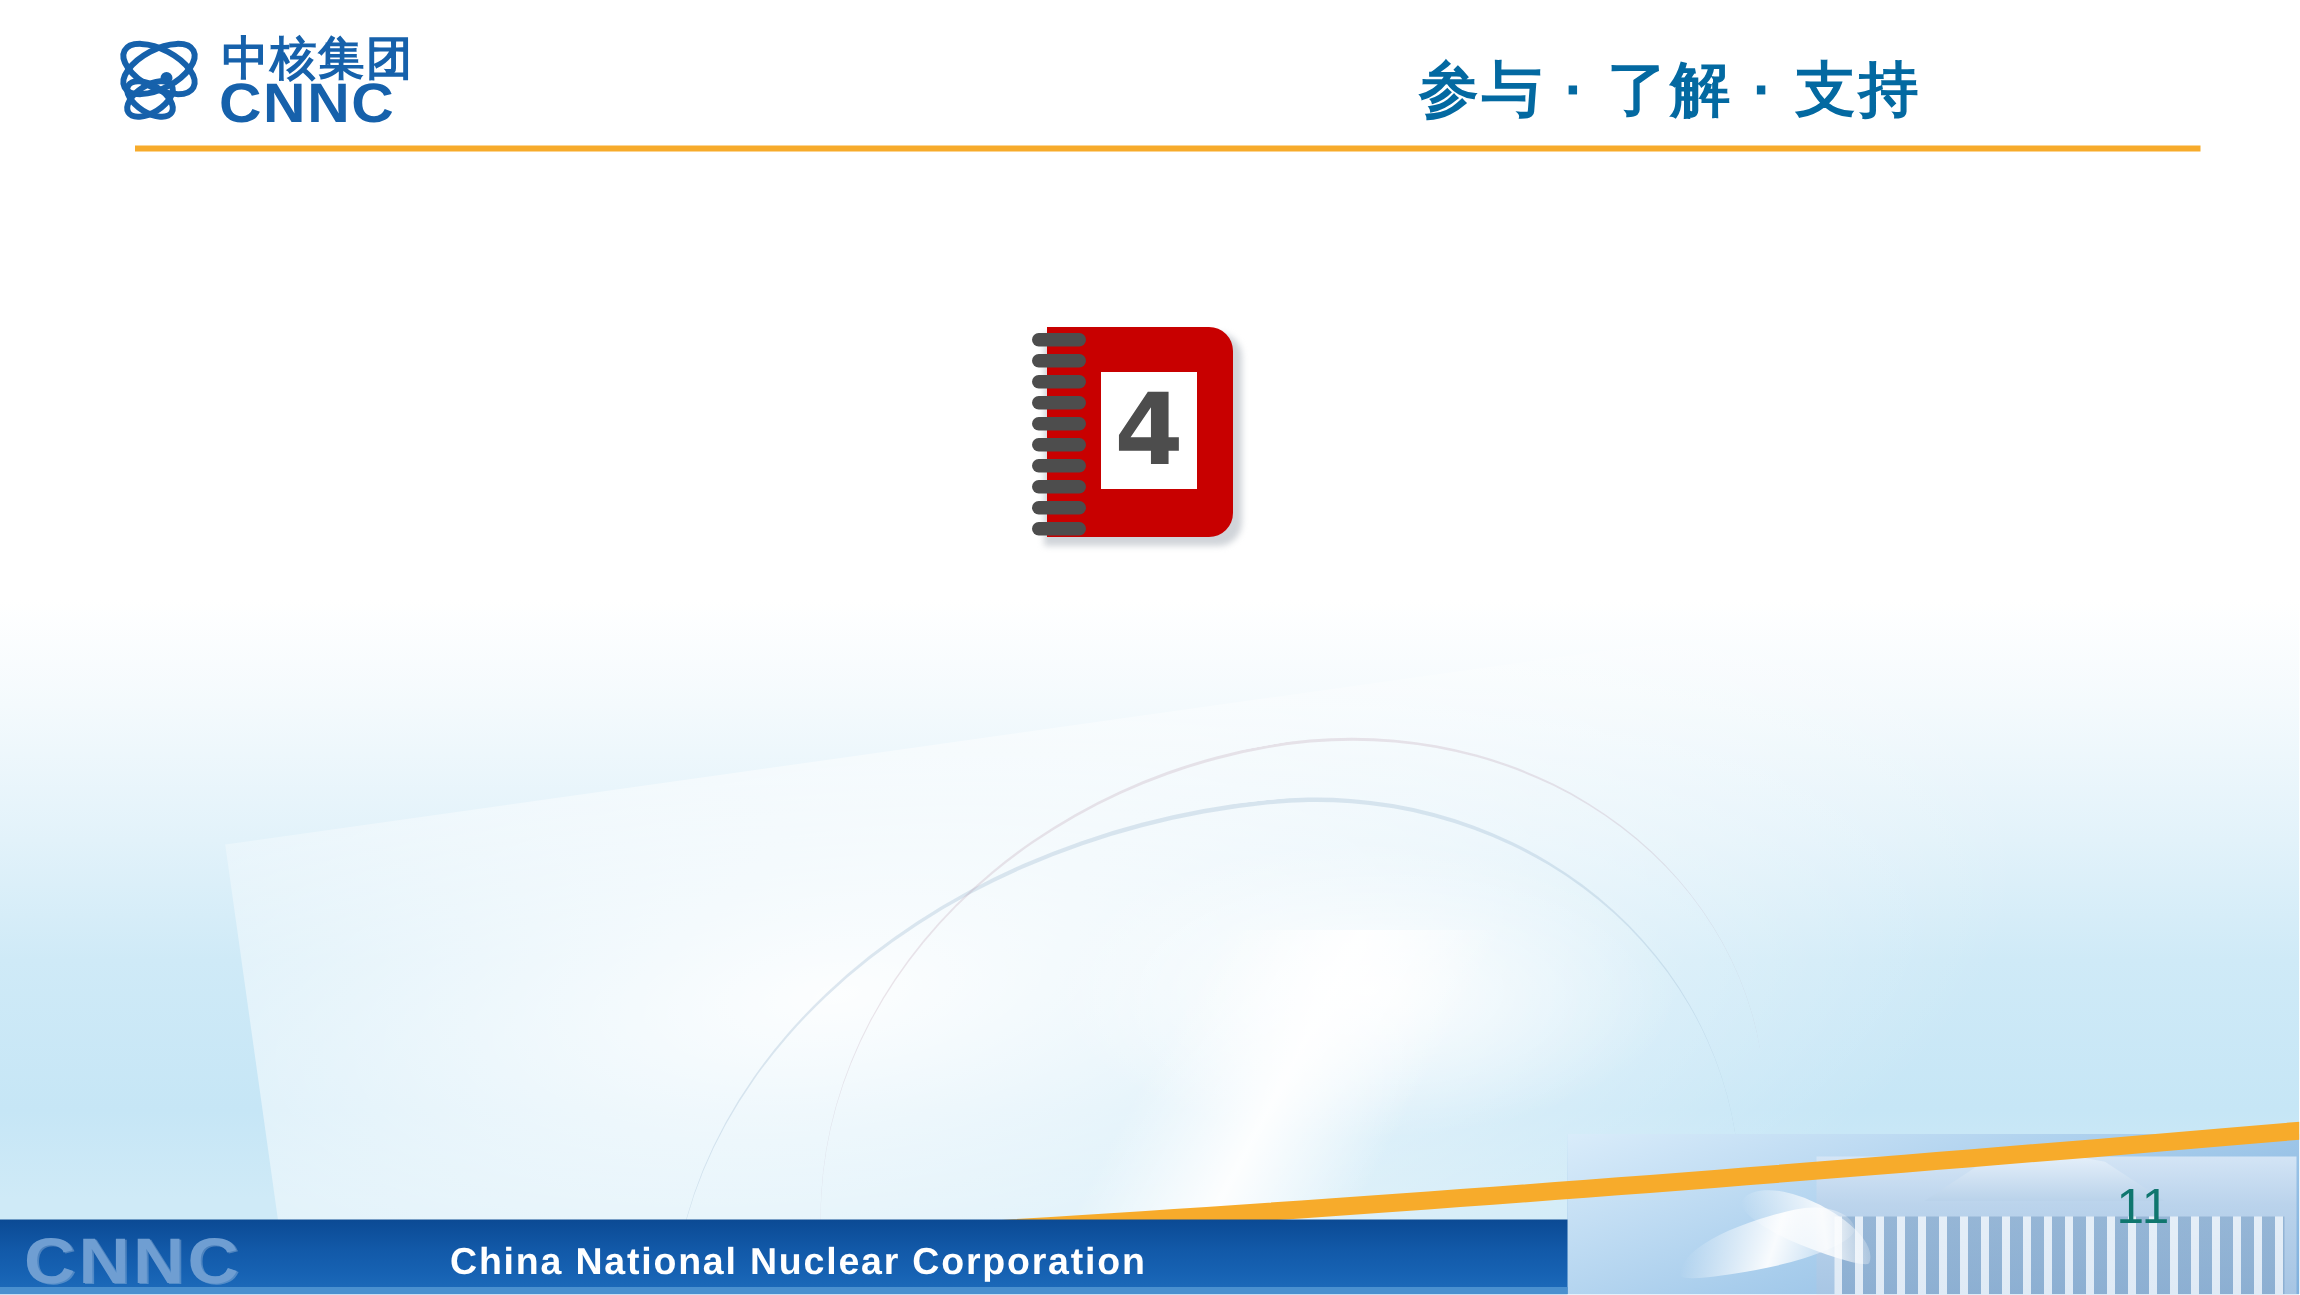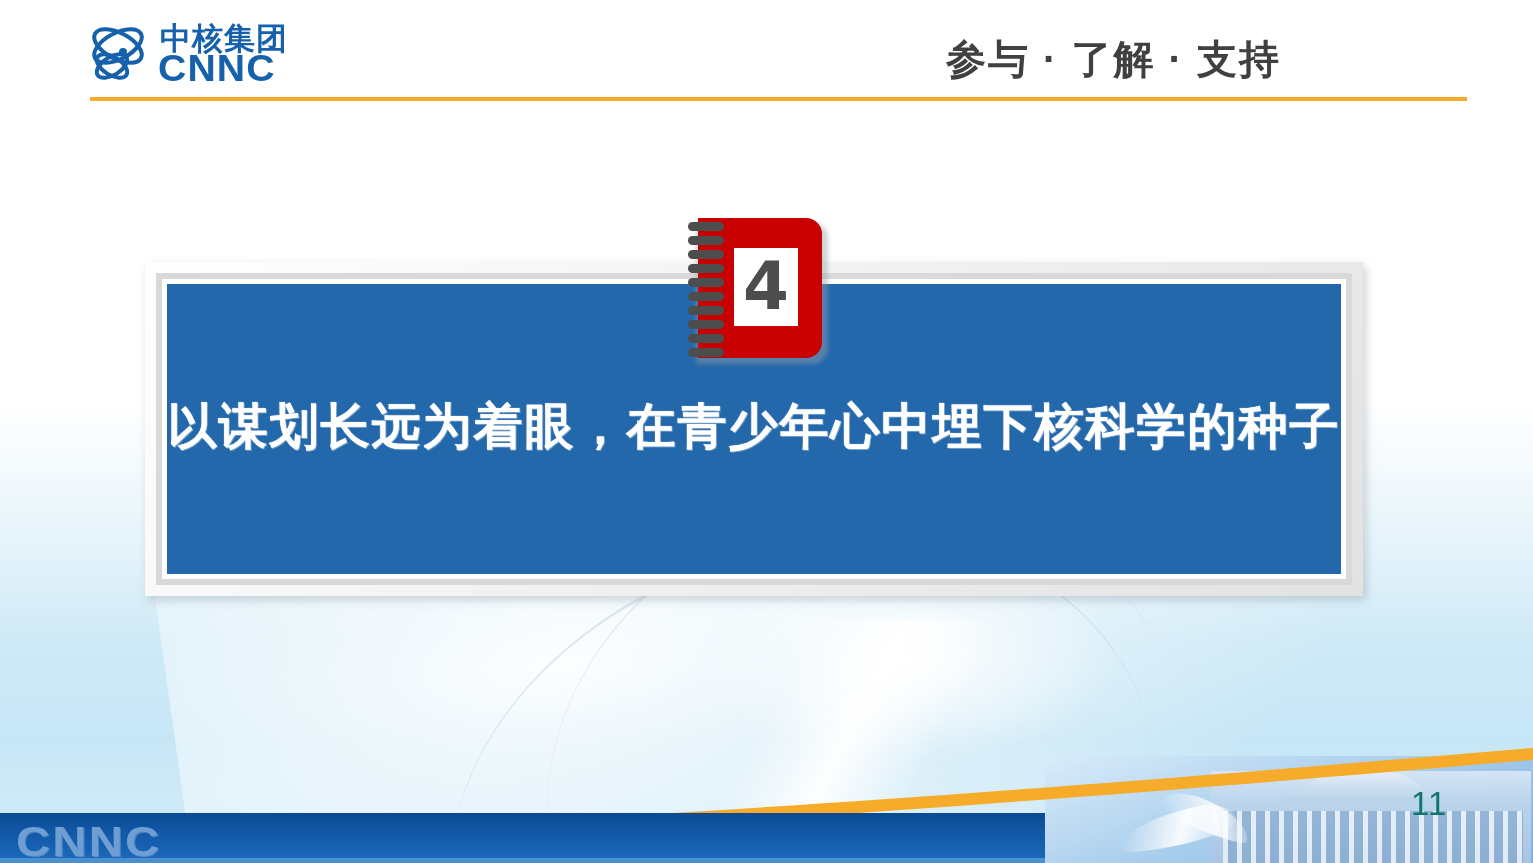--- a/index.html
+++ b/index.html
@@ -68,21 +68,21 @@
   .bg-haze {
     position: absolute;
     left: 700px; top: 560px;
     width: 420px; height: 200px;
     background: radial-gradient(ellipse at center, rgba(255,255,255,0.9) 0%, rgba(255,255,255,0) 70%);
   }
 
   
   .logo-wrap {
     position: absolute;
-    left: 88px; top: 22px;
+    left: 76px; top: 22px;
     width: 300px; height: 66px;
   }
   .logo-atom {
     position: absolute;
     left: 0; top: 2px;
     width: 66px; height: 62px;
   }
   .logo-cn-text {
     position: absolute;
     left: 72px; top: 0px;
@@ -110,21 +110,21 @@
     position: absolute;
     left: 90px; top: 97px;
     width: 1377px; height: 4px;
     background: #f7ab2b;
   }
   .slogan {
     position: absolute;
     right: 252px; top: 32px;
     font-size: 40px;
     font-weight: bold;
-    color: #404040;
+    color: #0369a1;
     letter-spacing: 2px;
     white-space: nowrap;
   }
 
   
   .box-outer {
     position: absolute;
     left: 145px; top: 262px;
     width: 1218px; height: 334px;
     background: linear-gradient(135deg, #ffffff 0%, #f2f2f2 45%, #e2e2e2 100%);
@@ -341,29 +341,20 @@
       </g>
       <circle cx="35" cy="28" r="4" fill="#1661ab"></circle>
     </svg>
     <div class="logo-cn-text">中核集团</div>
     <div class="logo-en-text">CNNC</div>
   </div>
 
   <div class="slogan">参与 · 了解 · 支持</div>
   <div class="header-rule"></div>
 
-  <div class="box-outer">
-    <div class="box-mid">
-      <div class="box-inner-white">
-        <div class="box-blue">
-          <div class="box-title">以谋划长远为着眼，在青少年心中埋下核科学的种子</div>
-        </div>
-      </div>
-    </div>
-  </div>
 
   <div class="notebook">
     <div class="nb-shadow"></div>
     <div class="nb-body"></div>
     <div class="nb-page"></div>
     <div class="nb-number">4</div>
     <div class="nb-rings">
       <div class="nb-ring" style="top:0px"></div>
       <div class="nb-ring" style="top:14px"></div>
       <div class="nb-ring" style="top:28px"></div>
@@ -389,18 +380,19 @@
   </div>
 
   <div class="orange-curve">
     <svg width="1660" height="130" viewBox="0 0 1660 130">
       <path d="M0 96 C 420 96, 900 66, 1660 0 L 1660 12 C 900 78, 420 108, 0 108 Z" fill="#f7ab2b"></path>
     </svg>
   </div>
 
   <div class="bottom-bar">
     <div class="bar-cnnc">CNNC</div>
+    <div class="bar-sub">China National Nuclear Corporation</div>
   </div>
   <div class="bar-underline"></div>
 
   <div class="page-number">11</div>
 
 </div>
 
 </body></html>

